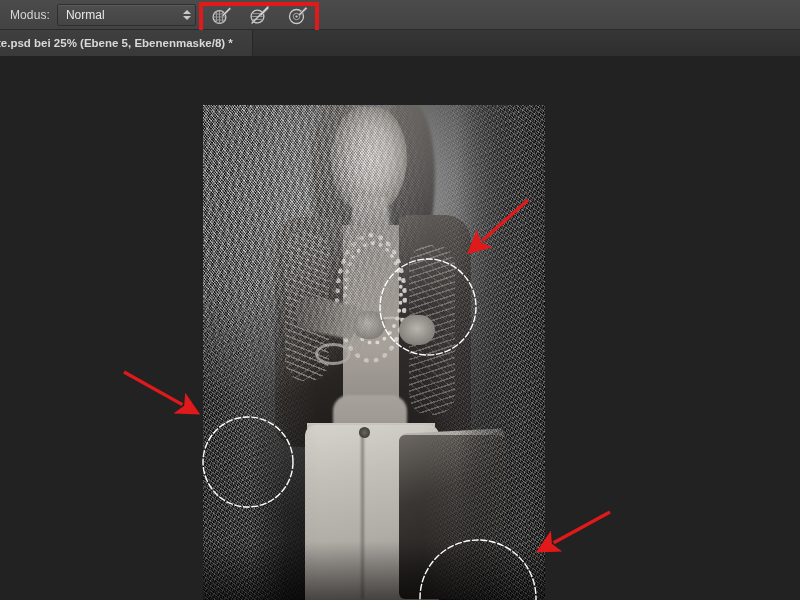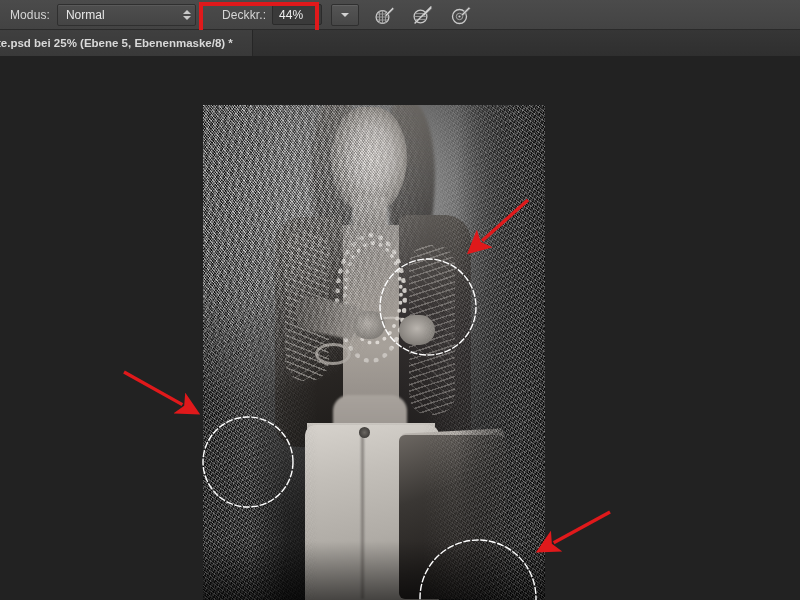--- a/index.html
+++ b/index.html
@@ -283,29 +283,20 @@
       <span class="opt-label">Modus:</span>
       <div class="combo">
         <span class="val">Normal</span>
         <span class="stepper">
           <i class="up"></i>
             <i class="dn"></i>
         </span>
       </div>
     </div>
 
-    <div class="deck-group">
-      <span class="opt-label">Deckkr.:</span>
-      <div class="numfield">
-        <span>44%</span>
-      </div>
-      <div class="drop-btn">
-        <i></i>
-      </div>
-    </div>
 
     <div class="tool-ico">
       <svg width="22" height="22" viewBox="0 0 22 22">
         <circle cx="8.5" cy="13" r="6.4" fill="none" stroke="#c9c9c9" stroke-width="1.3"></circle>
         <g stroke="#9a9a9a" stroke-width="1">
           <line x1="3" y1="10" x2="14" y2="10"></line>
           <line x1="3" y1="13" x2="14" y2="13"></line>
           <line x1="3" y1="16" x2="14" y2="16"></line>
           <line x1="5.5" y1="7.4" x2="5.5" y2="19"></line>
           <line x1="8.5" y1="6.7" x2="8.5" y2="19.4"></line>

